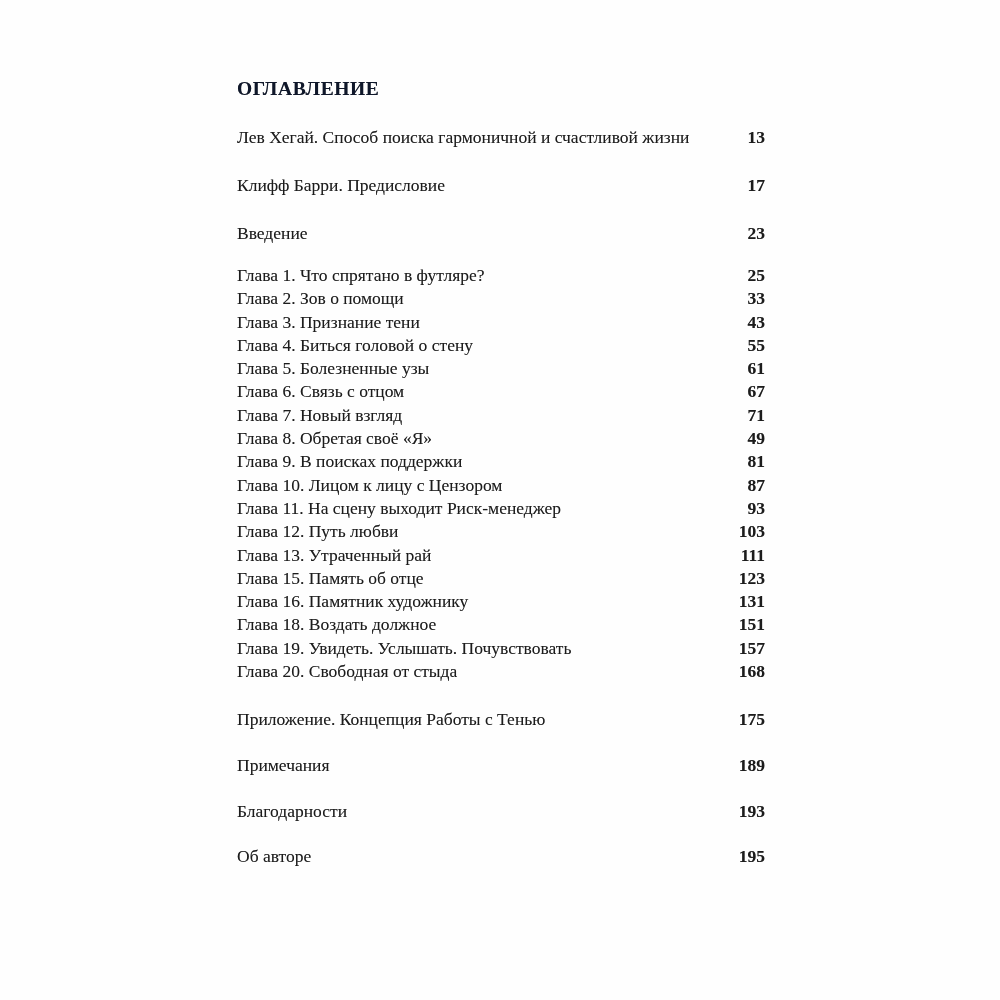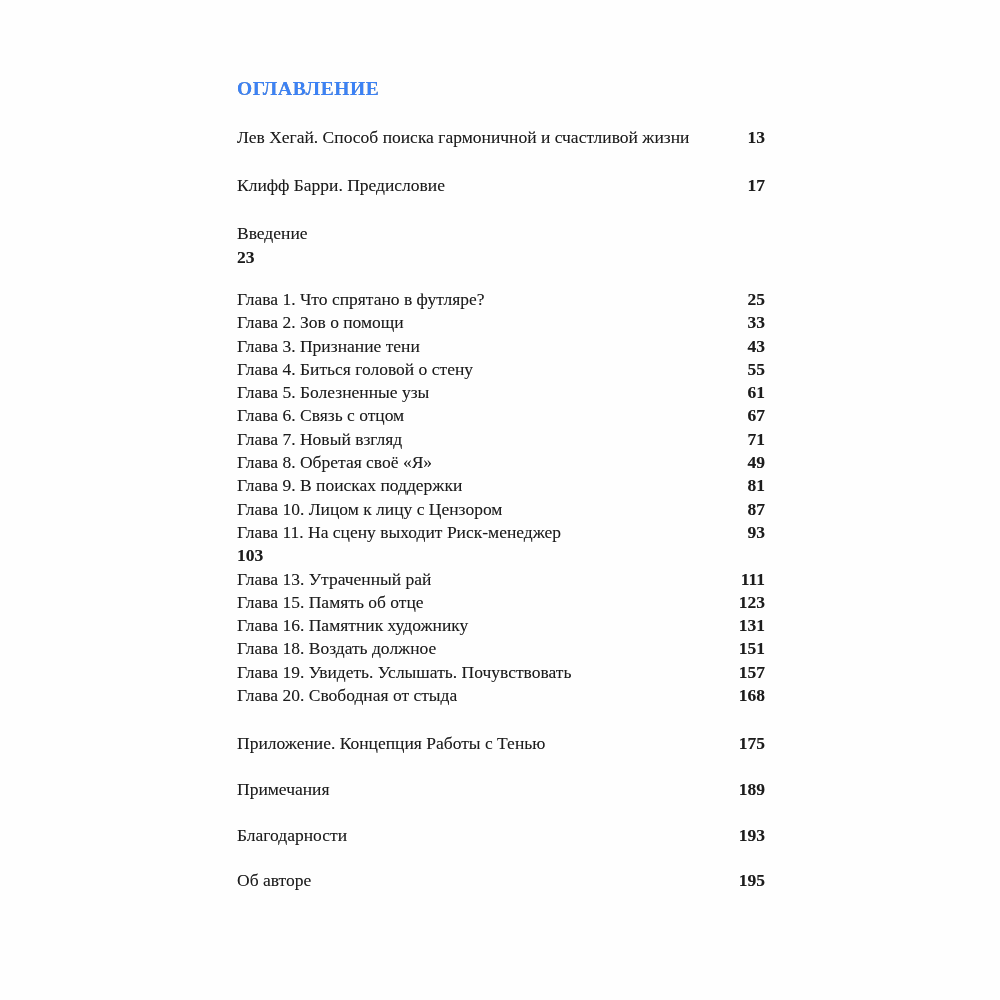--- a/index.html
+++ b/index.html
@@ -26,38 +26,38 @@
     left: 237px;
     top: 78px;
     width: 528px;
   }
   .heading {
     font-size: 19.5px;
     font-weight: bold;
     letter-spacing: 0.6px;
     line-height: 22px;
     margin: 0;
-    color: #3b82f6;
+    color: #0f172a;
     text-shadow: 0 0 0.5px rgba(20,20,20,0.45);
   }
   .toc-section {
     margin: 0;
     padding: 0;
   }
   .row {
     display: flex;
     justify-content: space-between;
     align-items: flex-start;
     font-size: 17.5px;
     line-height: 24px;
     text-shadow: 0 0 0.5px rgba(20,20,20,0.35);
   }
   .front-section { margin-top: 25px; }
   .front-section .row { margin-bottom: 24px; }
-  .front-section .row:last-child { margin-bottom: 4px; flex-direction: column; }
+  .front-section .row:last-child { margin-bottom: 4px; }
   .chapters-section { margin-top: 19px; }
   .chapters-section .row { line-height: 23.3px; margin-bottom: 0; }
   .back-section { margin-top: 24px; }
   .back-section .row { margin-bottom: 21.7px; }
   .back-section .row:last-child { margin-bottom: 0; }
   .row .title {
     padding-right: 12px;
   }
   .row .pagenum {
     font-weight: bold;
@@ -127,20 +127,21 @@
       </div>
       <div class="row">
         <span class="title">Глава 10. Лицом к лицу с Цензором</span>
         <span class="pagenum">87</span>
       </div>
       <div class="row">
         <span class="title">Глава 11. На сцену выходит Риск-менеджер</span>
         <span class="pagenum">93</span>
       </div>
       <div class="row">
+        <span class="title">Глава 12. Путь любви</span>
         <span class="pagenum">103</span>
       </div>
       <div class="row">
         <span class="title">Глава 13. Утраченный рай</span>
         <span class="pagenum">111</span>
       </div>
       <div class="row">
         <span class="title">Глава 15. Память об отце</span>
         <span class="pagenum">123</span>
       </div>

